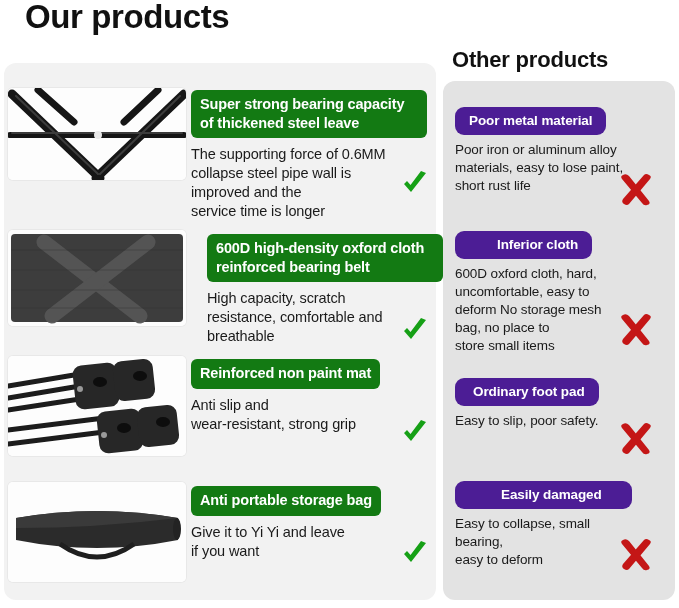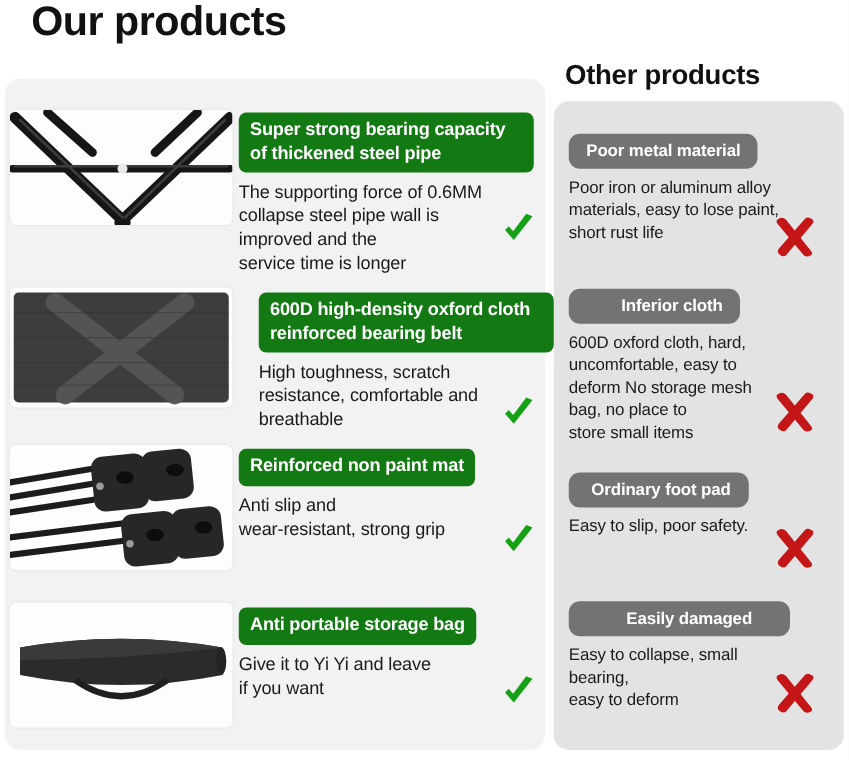--- a/index.html
+++ b/index.html
@@ -47,21 +47,21 @@
   }
   .desc{
     margin-top:7px;font-size:14.5px;color:#1a1a1a;line-height:1.32;
     letter-spacing:-0.1px;white-space:pre-line;
   }
   .tick{position:absolute;width:30px;height:30px;}
 
   
   .rrow{position:absolute;left:0;width:232px;}
   .pill{
-    display:inline-block;background:#737373;color:#fff;
+    display:inline-block;background:#4c1d95;color:#fff;
     border-radius:9px;padding:5px 14px 6px 14px;
     font-size:13.5px;font-weight:bold;line-height:1.28;
     letter-spacing:-0.1px;
   }
   .rdesc{
     margin-top:6px;font-size:13.5px;color:#1a1a1a;line-height:1.33;
     letter-spacing:-0.1px;white-space:pre-line;
   }
   .cross{position:absolute;width:36px;height:36px;}
 </style>
@@ -88,21 +88,21 @@
       <g stroke="#4a4a4a" stroke-width="2" stroke-linecap="round" opacity=".75">
         <line x1="8" y1="8" x2="90" y2="86"></line>
         <line x1="172" y1="8" x2="92" y2="86"></line>
         <line x1="4" y1="45" x2="174" y2="45"></line>
       </g>
       <circle cx="90" cy="47" r="4" fill="#e9e9e9"></circle>
     </svg>
   </div>
   <div class="lcontent" style="top:2px;">
     <div class="banner">Super strong bearing capacity
-of thickened steel pipe</div>
+of thickened steel leave</div>
     <div class="desc">The supporting force of 0.6MM
 collapse steel pipe wall is
 improved and the
 service time is longer</div>
   </div>
   <svg class="tick" viewBox="0 0 30 30" style="left:400px;top:81px;">
     <path d="M4 15 L11 23 L26 4 L21 2 L10.5 16 L7 12 Z" fill="#16a016"></path>
   </svg>
 </div>
 
@@ -119,21 +119,21 @@
         <line x1="3" y1="20" x2="175" y2="20"></line>
         <line x1="3" y1="40" x2="175" y2="40"></line>
         <line x1="3" y1="60" x2="175" y2="60"></line>
         <line x1="3" y1="78" x2="175" y2="78"></line>
       </g>
     </svg>
   </div>
   <div class="lcontent" style="top:4px;margin-left:16px;">
     <div class="banner">600D high-density oxford
 cloth reinforced bearing belt</div>
-    <div class="desc">High toughness, scratch
+    <div class="desc">High capacity, scratch
 resistance, comfortable and
 breathable</div>
   </div>
   <svg class="tick" viewBox="0 0 30 30" style="left:400px;top:86px;">
     <path d="M4 15 L11 23 L26 4 L21 2 L10.5 16 L7 12 Z" fill="#16a016"></path>
   </svg>
 </div>
 
 <div class="lrow" style="top:356px;">
   <div class="photo" style="top:0;height:100px;">

